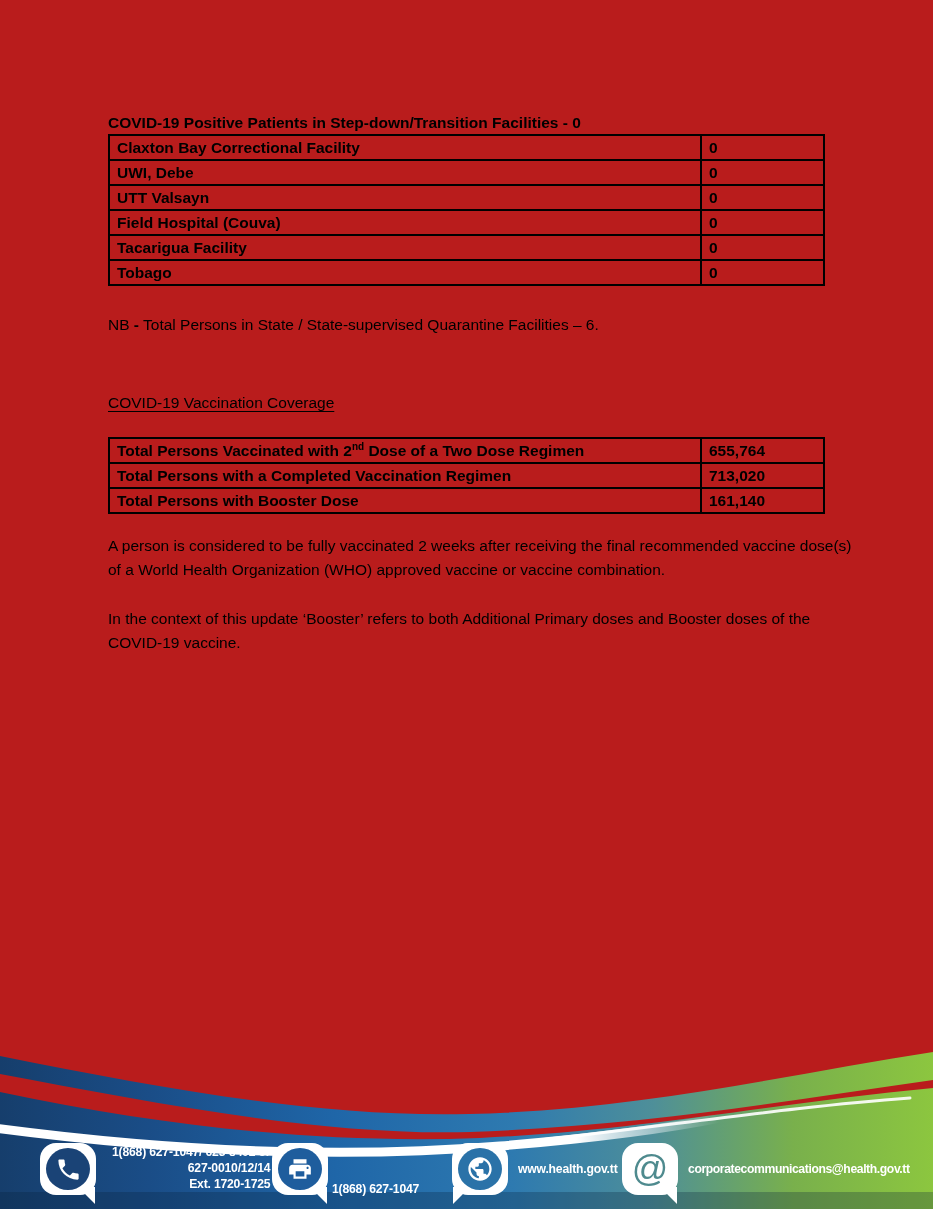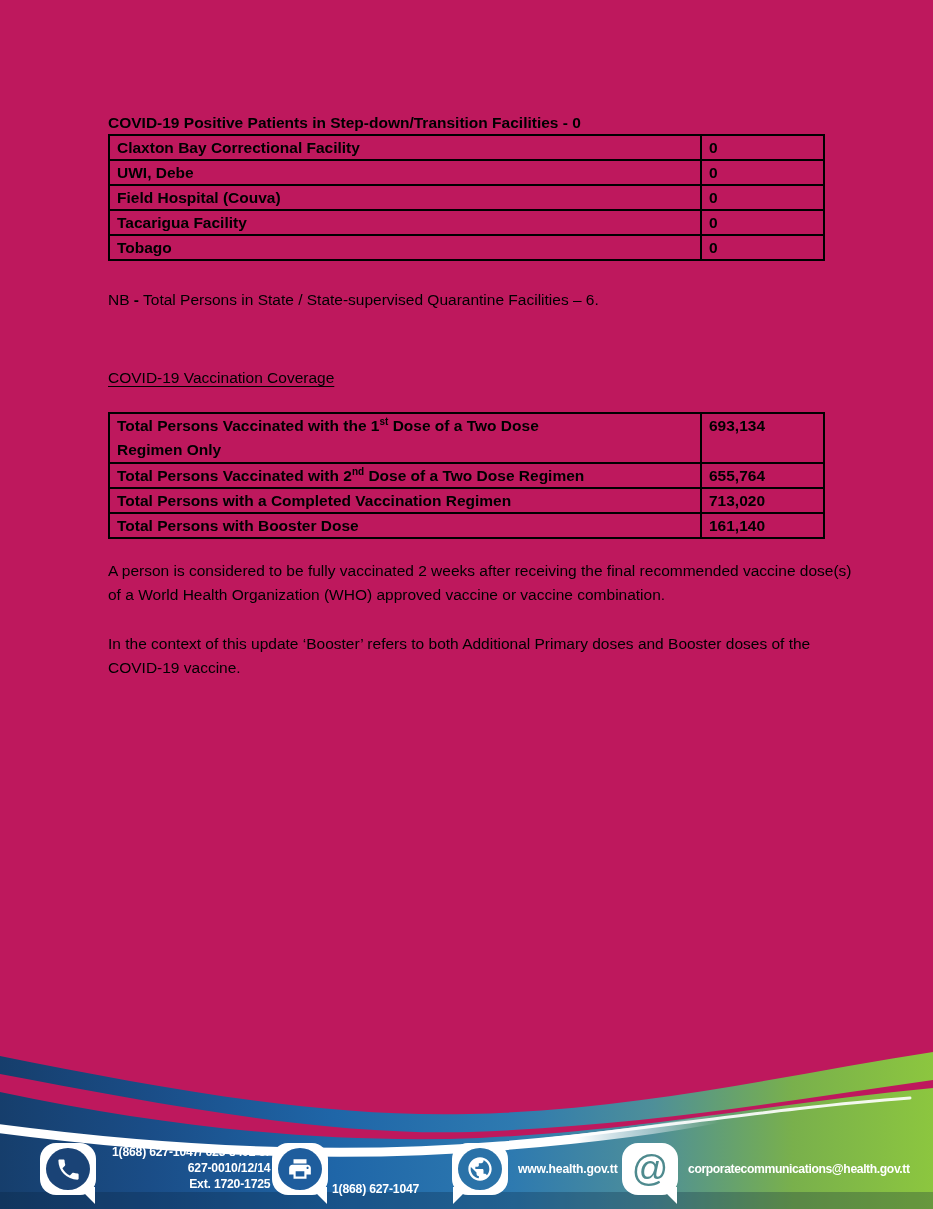--- a/index.html
+++ b/index.html
@@ -1,20 +1,20 @@
 <!DOCTYPE html>
 <html><head>
 <meta charset="utf-8">
 <style>
   * { margin:0; padding:0; box-sizing:border-box; }
   html,body { background:#ffffff; }
   .page {
     position:relative;
     width:933px; height:1209px;
-    background:#be185d;
+    background:#b91c1c;
     overflow:hidden;
     font-family:"Liberation Sans", sans-serif;
     color:#000;
   }
   .content {
     position:absolute; left:108px; top:112px; width:755px;
   }
   .doc-title {
     font-size:15.5px; font-weight:bold; line-height:21px; margin:0 0 1px 0;
   }
@@ -87,44 +87,44 @@
       <tbody>
         <tr>
           <td class="c-label">Claxton Bay Correctional Facility</td>
           <td class="c-value">0</td>
         </tr>
         <tr>
           <td class="c-label">UWI, Debe</td>
           <td class="c-value">0</td>
         </tr>
         <tr>
+          <td class="c-label">UTT Valsayn</td>
+          <td class="c-value">0</td>
+        </tr>
+        <tr>
           <td class="c-label">Field Hospital (Couva)</td>
           <td class="c-value">0</td>
         </tr>
         <tr>
           <td class="c-label">Tacarigua Facility</td>
           <td class="c-value">0</td>
         </tr>
         <tr>
           <td class="c-label">Tobago</td>
           <td class="c-value">0</td>
         </tr>
       </tbody>
     </table>
 
     <p class="nb-note"><span>NB </span><span class="nb-dash">-</span><span> Total Persons in State / State-supervised Quarantine Facilities – 6.</span></p>
 
     <h2 class="section-heading">COVID-19 Vaccination Coverage</h2>
 
     <table class="grid t2">
       <tbody>
-        <tr>
-          <td class="c-label two-line"><span>Total Persons Vaccinated with the 1</span><sup>st</sup><span> Dose of a Two Dose</span><br><span>Regimen Only</span></td>
-          <td class="c-value two-line">693,134</td>
-        </tr>
         <tr>
           <td class="c-label"><span>Total Persons Vaccinated with 2</span><sup>nd</sup><span> Dose of a Two Dose Regimen</span></td>
           <td class="c-value">655,764</td>
         </tr>
         <tr>
           <td class="c-label"><span>Total Persons with a Completed Vaccination Regimen</span><sup></sup><span></span></td>
           <td class="c-value">713,020</td>
         </tr>
         <tr>
           <td class="c-label"><span>Total Persons with Booster Dose</span><sup></sup><span></span></td>

